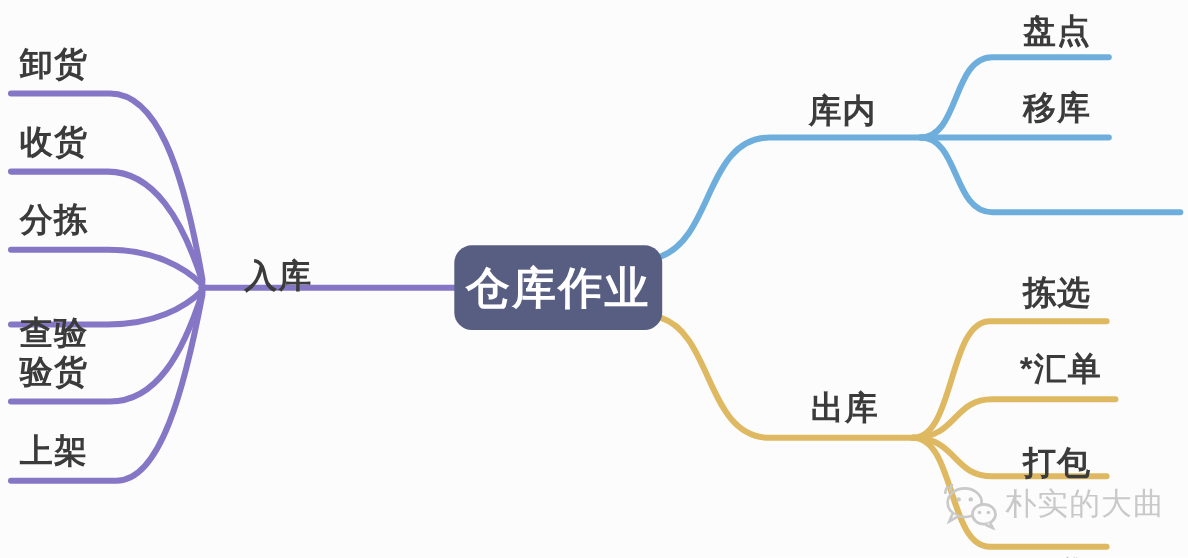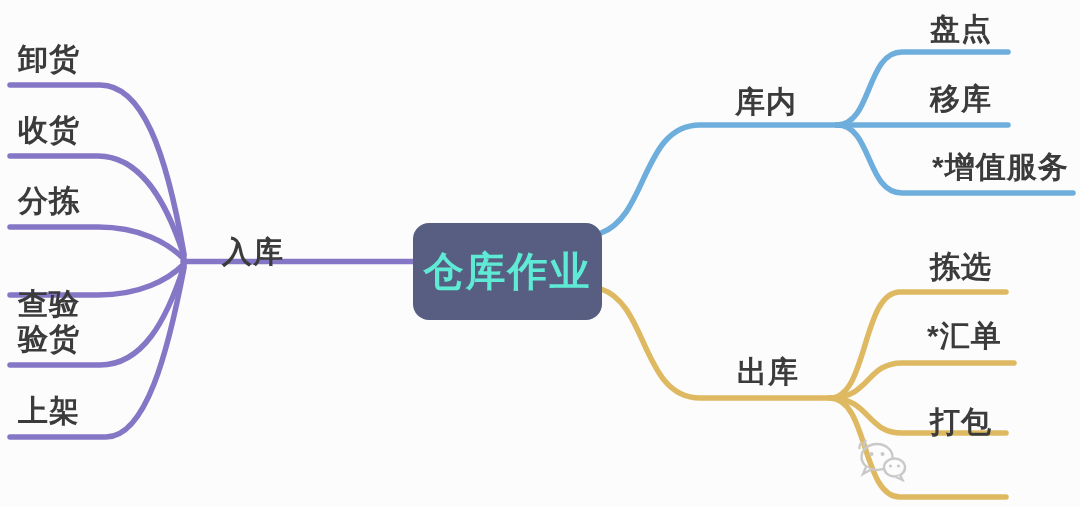--- a/index.html
+++ b/index.html
@@ -12,24 +12,24 @@
   }
   .connectors{position:absolute;left:0;top:0;width:1080px;height:507px;}
   .connectors path{fill:none;stroke-linecap:round;stroke-linejoin:round;}
   .label{
     position:absolute;
     font-size:30px;font-weight:600;color:#3b3b3b;
     white-space:nowrap;line-height:1;
     letter-spacing:1px;
   }
   .root-node{
-    position:absolute;left:413px;top:223px;width:189px;height:97px;
+    position:absolute;left:413px;top:223px;width:189px;height:77px;
     background:#575E82;border-radius:16px;
     display:flex;align-items:center;justify-content:center;
-    color:#5eead4;font-size:40px;font-weight:bold;letter-spacing:2px;
+    color:#ffffff;font-size:40px;font-weight:bold;letter-spacing:2px;
   }
   .watermark{
     position:absolute;left:856px;top:438px;
     display:flex;align-items:flex-start;
     color:#c9c9c9;
   }
   .watermark .wm-text{
     font-size:28px;font-weight:500;letter-spacing:1px;
     margin-left:6px;margin-top:6px;white-space:nowrap;line-height:1;
   }
@@ -77,38 +77,38 @@
         <ellipse cx="38.5" cy="29.5" rx="10.5" ry="9" fill="#fcfcfc"></ellipse>
         <path d="M 44 37 L 46.5 42 L 40 39" fill="#fcfcfc" stroke="#c9c9c9"></path>
       </g>
       <g fill="#c9c9c9">
         <circle cx="15.5" cy="16" r="2"></circle>
         <circle cx="26.5" cy="16" r="2"></circle>
         <circle cx="34.5" cy="28" r="1.6"></circle>
         <circle cx="42.5" cy="28" r="1.6"></circle>
       </g>
     </svg>
+    <span class="wm-text">朴实的大曲</span>
   </div>
 
   <div class="root-node">
     <span>仓库作业</span>
   </div>
 
   <div class="label" style="left:222px;top:221px;margin-top:16px;">入库</div>
   <div class="label" style="left:18px;top:44px;">卸货</div>
   <div class="label" style="left:18px;top:115px;">收货</div>
   <div class="label" style="left:18px;top:186px;">分拣</div>
   <div class="label" style="left:18px;top:254px;margin-top:35px;">查验</div>
   <div class="label" style="left:18px;top:324px;">验货</div>
   <div class="label" style="left:18px;top:396px;">上架</div>
 
   <div class="label" style="left:735px;top:87px;">库内</div>
   <div class="label" style="left:930px;top:14px;">盘点</div>
   <div class="label" style="left:930px;top:84px;">移库</div>
-  <div class="label" style="left:932px;top:152px;">*增值服务</div>
 
   <div class="label" style="left:737px;top:357px;">出库</div>
   <div class="label" style="left:930px;top:252px;">拣选</div>
   <div class="label" style="left:927px;top:321px;">*汇单</div>
   <div class="label" style="left:930px;top:392px;margin-top:15px;">打包</div>
   <div class="label" style="left:930px;top:460px;margin-top:48px;">发货</div>
 
 </div>
 
 </body></html>

